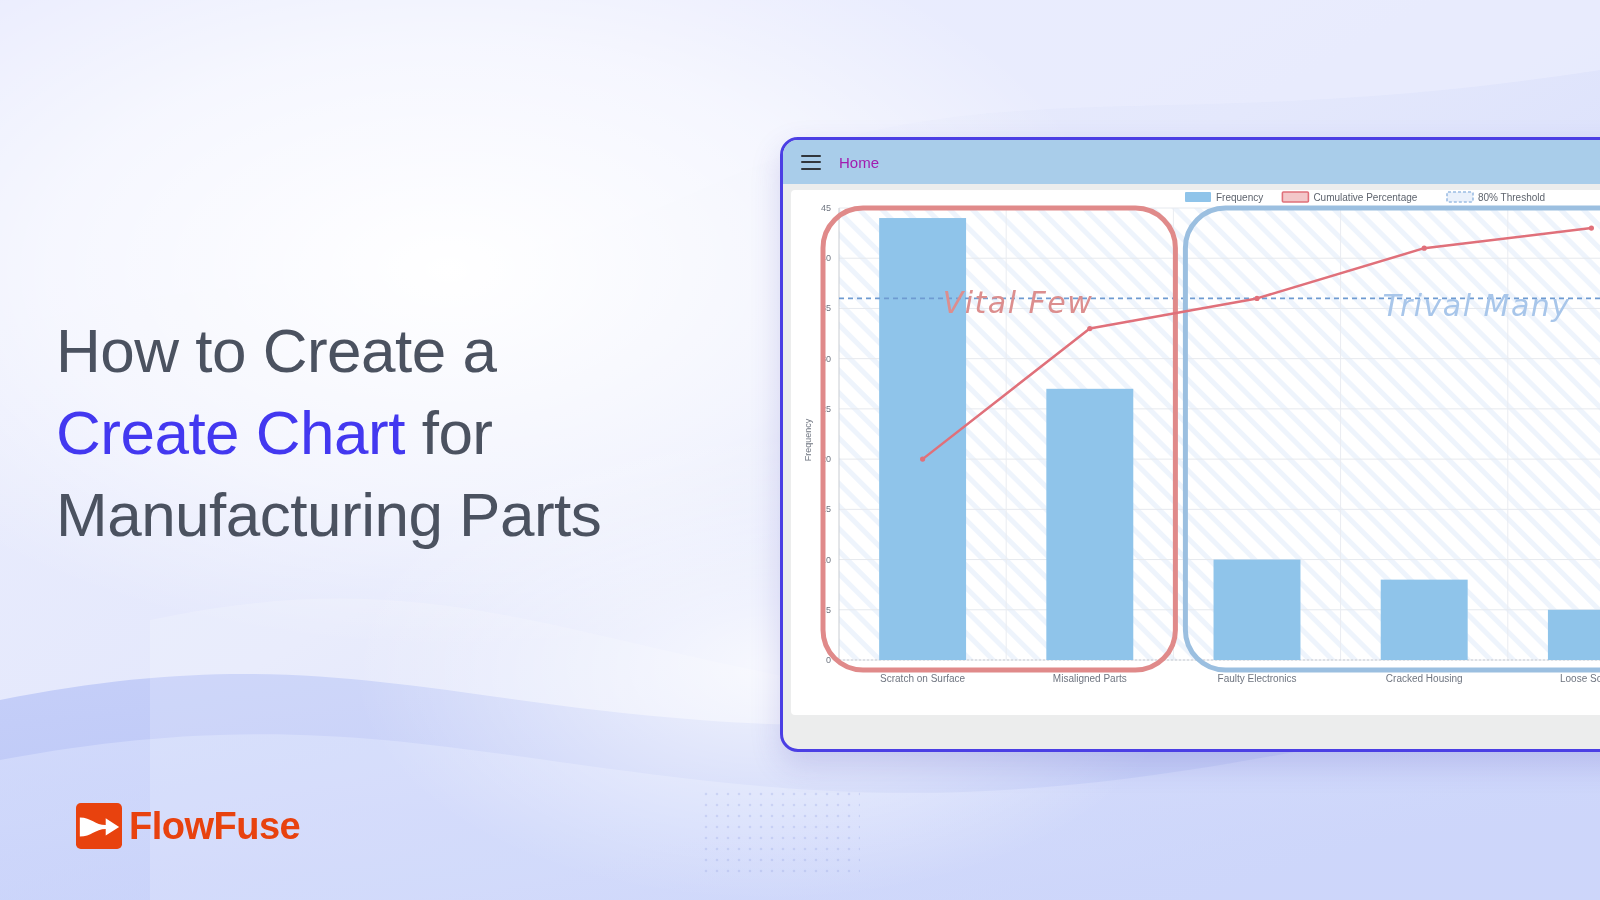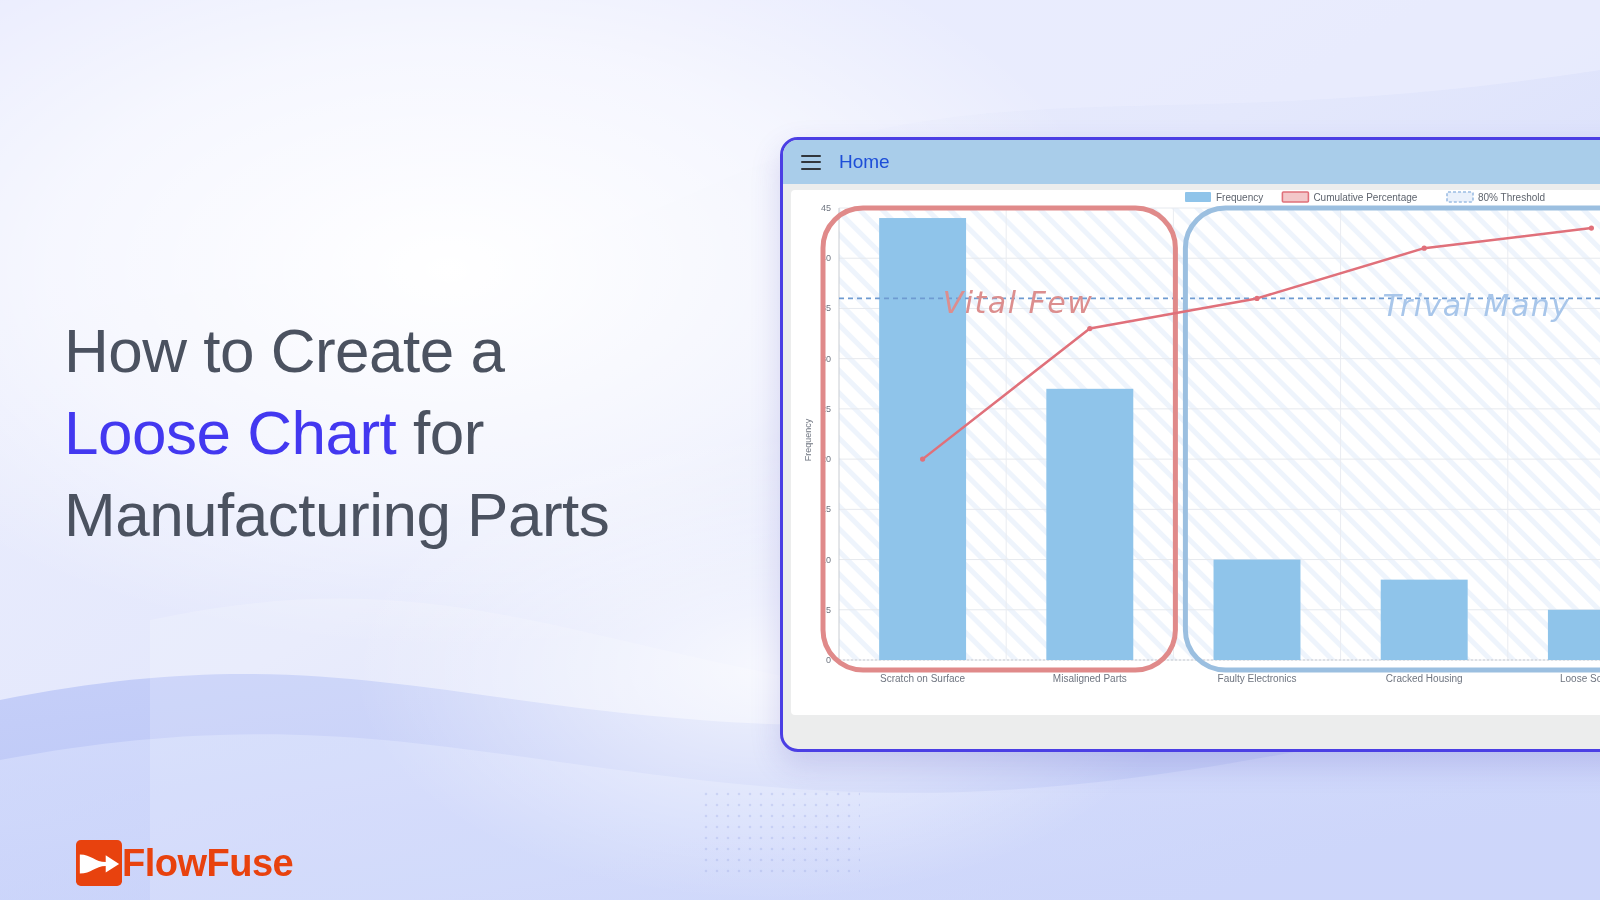--- a/index.html
+++ b/index.html
@@ -8,37 +8,37 @@
     font-family:"Liberation Sans", sans-serif;
     background:#dfe3fb;
     position:relative;
   }
 
   
   #bg { position:absolute; inset:0; z-index:0; }
 
   
   #hero {
-    position:absolute; left:64px; top:310px; z-index:5;
+    position:absolute; left:56px; top:310px; z-index:5;
     width:700px;
   }
   .hero-line {
     font-size:62px;
     line-height:82px;
     color:#4b5260;
     font-weight:400;
     letter-spacing:-0.5px;
     white-space:nowrap;
   }
   .hl-accent { color:#4338f0; }
 
   
   #logo {
-    position:absolute; left:76px; top:840px; z-index:5;
-    display:flex; align-items:center; gap:0;
+    position:absolute; left:76px; top:803px; z-index:5;
+    display:flex; align-items:center; gap:7px;
   }
   #logo-mark { width:46px; height:46px; flex:none; }
   #logo-text {
     font-size:38px; font-weight:700; color:#e8420e;
     letter-spacing:-0.5px; line-height:1;
   }
 
   
   #device {
     position:absolute; left:780px; top:137px;
@@ -55,21 +55,21 @@
   }
   #appbar {
     height:44px;
     background:#a9cdea;
     display:flex; align-items:center;
     padding:0 0 0 18px;
     gap:18px;
   }
   #hamburger { width:20px; height:15px; flex:none; display:flex; flex-direction:column; justify-content:space-between; cursor:pointer; }
   #hamburger span { display:block; height:2px; background:#31363c; border-radius:1px; }
-  #appbar-title { font-size:19px; color:#1d4ed8; }
+  #appbar-title { font-size:15px; color:#a21caf; }
 
   #canvas-area {
     position:absolute;
     left:8px; right:8px; top:50px; bottom:34px;
     background:#ffffff;
     border-radius:4px;
     overflow:hidden;
   }
   #chart-svg { display:block; }
 
@@ -129,21 +129,21 @@
   <path d="M150,620 C430,560 560,640 860,690 C1120,732 1330,690 1600,620 L1600,900 L150,900 Z" fill="#ffffff" opacity=".18"></path>
 
   <rect width="1600" height="900" fill="url(#glow)"></rect>
   <rect width="1600" height="900" fill="url(#glow2)"></rect>
 
   <rect x="700" y="790" width="160" height="90" fill="url(#dots)" opacity=".5"></rect>
 </svg>
 
 <div id="hero">
   <div class="hero-line">How to Create a</div>
-  <div class="hero-line"><span class="hl-accent">Loose Chart</span><span> for</span></div>
+  <div class="hero-line"><span class="hl-accent">Create Chart</span><span> for</span></div>
   <div class="hero-line">Manufacturing Parts</div>
 </div>
 
 <div id="logo">
   <svg id="logo-mark" viewBox="0 0 48 48">
     <rect x="0" y="0" width="48" height="48" rx="5" fill="#e8420e"></rect>
     <path d="M4 15 C16 15 20 23 31 23 L31 16 L45 25 L31 34 L31 27 C20 27 16 35 4 35 Z" fill="#ffffff"></path>
   </svg>
   <div id="logo-text">FlowFuse</div>
 </div>

